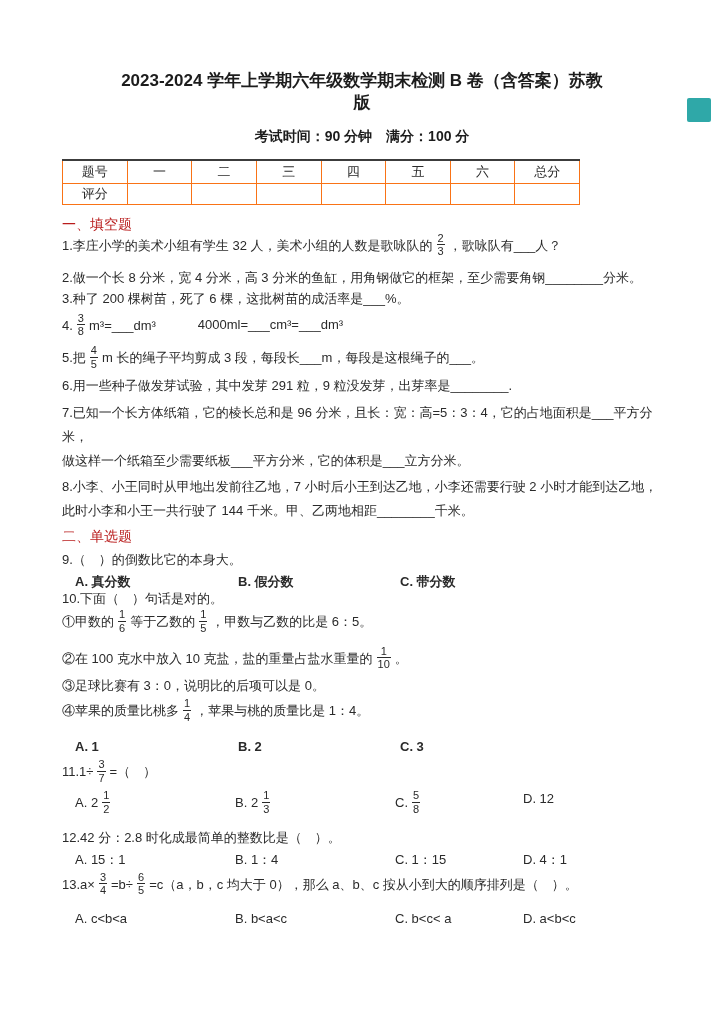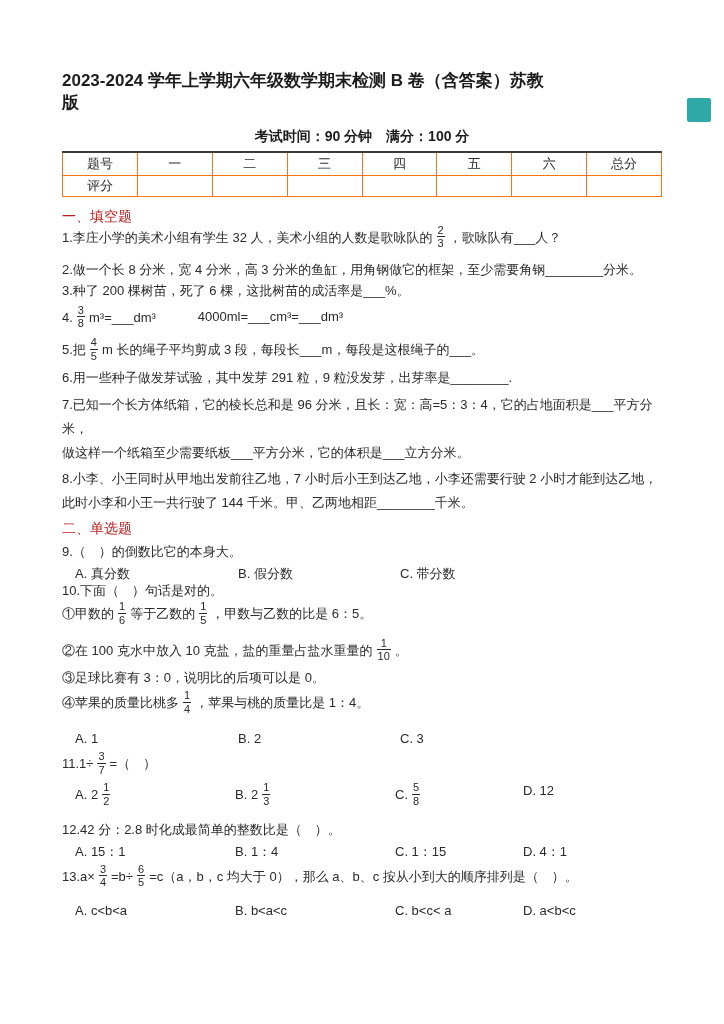--- a/index.html
+++ b/index.html
@@ -4,37 +4,37 @@
 <style>
   * { margin:0; padding:0; box-sizing:border-box; }
   html,body { background:#ffffff; }
   body {
     width:724px; height:1024px; position:relative; overflow:hidden;
     font-family:"Liberation Sans", sans-serif; color:#222; font-size:13px;
   }
   .page { position:relative; width:724px; height:1024px; background:#fff; }
   .badge { position:absolute; left:687px; top:28px; width:24px; height:24px; border-radius:2px; }
   .content { padding:0 62px; }
-  .title { margin-top:70px; text-align:left; font-weight:bold; font-size:17px; line-height:22px; color:#1c1c1c; }
+  .title { margin-top:70px; text-align:center; font-weight:bold; font-size:17px; line-height:22px; color:#1c1c1c; }
   .exam-info { margin-top:14px; text-align:center; font-weight:bold; font-size:14px; color:#1c1c1c; }
-  table.score { border-collapse:collapse; table-layout:fixed; width:600px; margin-top:5px; }
+  table.score { border-collapse:collapse; table-layout:fixed; width:518px; margin-top:13px; }
   table.score td {
     border:1px solid #f97316; text-align:center; font-size:13px; color:#2a2a2a;
     height:23px; padding:0;
   }
   table.score tr:first-child td { border-top:2px solid #3c3c3c; }
   table.score tr:last-child td { height:21px; }
   .sec-heading { margin-top:10px; font-size:14px; line-height:18px; color:#b91c1c; }
   .q { line-height:17px; color:#2a2a2a; }
   .q.two-line { line-height:24px; }
   .frac { display:inline-flex; flex-direction:column; align-items:center; vertical-align:middle;
           font-size:11px; line-height:1.15; margin:0 4px; position:relative; top:-1px; }
   .frac .den { border-top:1px solid #2a2a2a; padding:0 1px; }
   .gap-left { margin-left:42px; }
-  .opts3 { display:grid; grid-template-columns:163px 162px 1fr; padding-left:13px; }
+  .opts3 { display:grid; grid-template-columns:163px 162px 1fr; padding-left:13px;font-weight:bold; }
   .opts4 { display:grid; grid-template-columns:160px 160px 128px 1fr; padding-left:13px; }
   .opt { white-space:nowrap; }
   
   .mt2{margin-top:2px;} .mt4{margin-top:4px;} .mt5{margin-top:5px;} .mt6{margin-top:6px;}
   .mt7{margin-top:7px;} .mt8{} .mt10{margin-top:10px;} .mt12{margin-top:12px;} .mt14{margin-top:14px;}
 </style>
 </head>
 <body>
 
 <div class="page">

